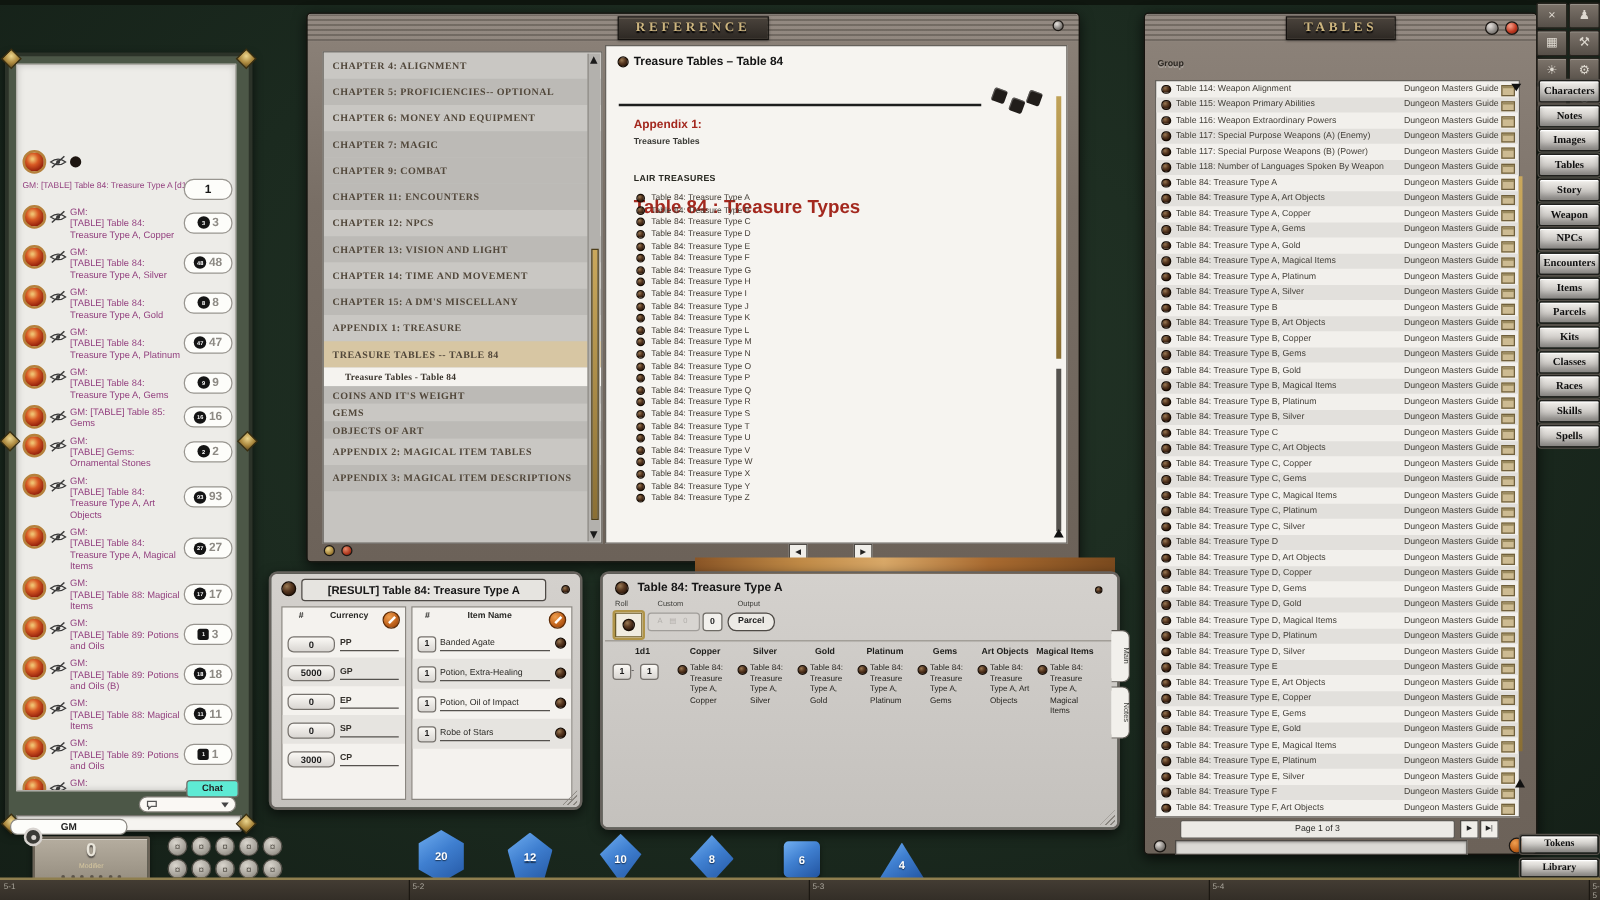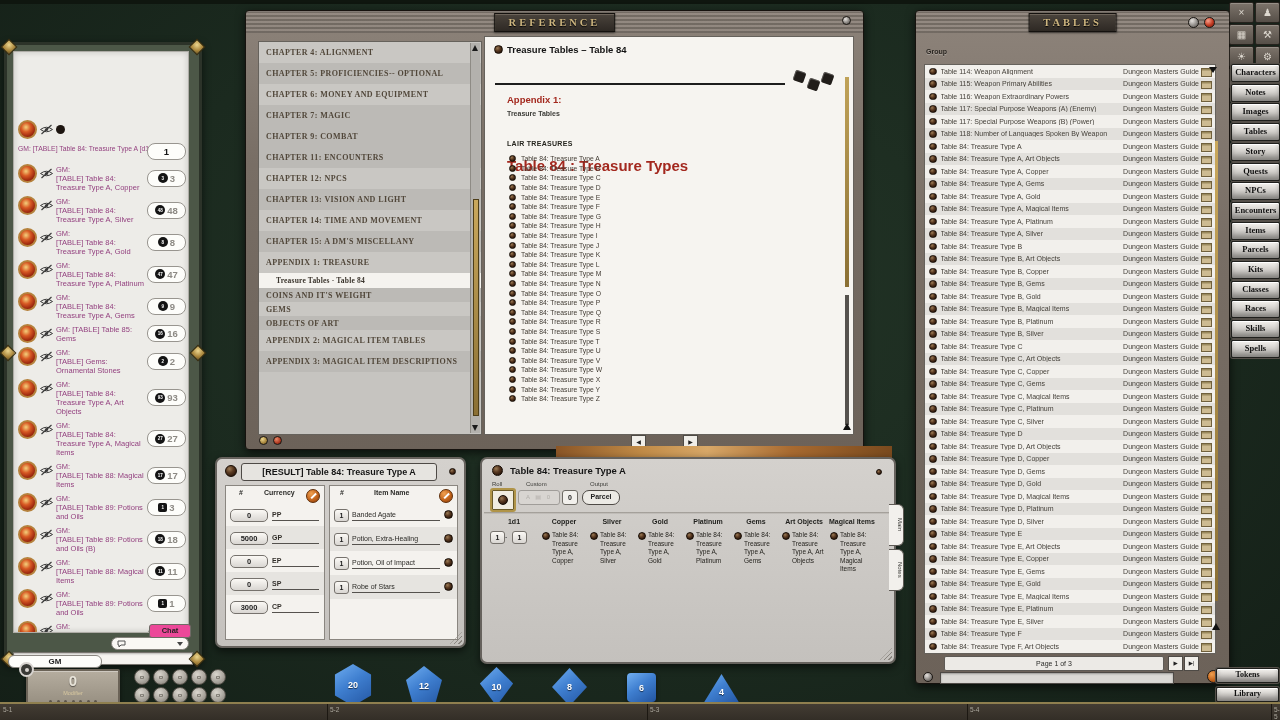--- a/index.html
+++ b/index.html
@@ -38,21 +38,21 @@
   .die{display:inline-flex;align-items:center;justify-content:center;width:10px;height:10px;
     background:#141414;color:#fff;font-size:4.5px;font-weight:bold;flex:none;}
   .die.round{border-radius:50%;}
   .die.square{border-radius:2px;width:9px;height:9px;}
   .b-num{font-size:9.5px;font-weight:bold;color:#8d8a84;}
   .b-bold{font-size:9.5px;font-weight:bold;color:#161616;}
   #chat-dd{left:104px;top:592px;width:78px;height:13px;background:#faf8f4;border:1px solid #84817b;
     border-radius:7px;display:flex;align-items:center;padding:0 5px;box-sizing:border-box;justify-content:space-between;}
   #chat-entry{left:6px;top:607px;width:180px;height:13px;background:#f6f4f0;border:1px solid #76736d;
     box-sizing:border-box;box-shadow:inset 0 1px 2px rgba(0,0,0,.25);}
-  #chat-tab2{right:8px;top:579px;width:40px;height:12px;background:#ec4899;border:1px solid #6e6b65;
+  #chat-tab2{right:8px;top:579px;width:40px;height:12px;background:#5eead4;border:1px solid #6e6b65;
     border-radius:3px;font-size:7.5px;font-weight:bold;color:#222;text-align:center;line-height:12px;z-index:2;}
   #gm-pill{left:8px;top:655px;width:92px;height:11px;background:#fdfdfa;border:1px solid #8a8781;
     border-radius:6px;font-size:8px;font-weight:bold;color:#222;text-align:center;line-height:11px;z-index:2;}
   
   .stone{background:linear-gradient(180deg,#8d837a 0%,#786e65 35%,#6c6259 100%);
     border:1px solid #16120e;border-radius:4px;box-shadow:0 3px 10px rgba(0,0,0,.65), inset 0 1px 0 rgba(255,255,255,.15);}
   .stone::before{content:"";position:absolute;left:0;right:0;top:0;height:22px;
     background:repeating-linear-gradient(180deg, rgba(0,0,0,.18) 0 2px, rgba(255,255,255,.06) 2px 4px);
     border-radius:4px 4px 0 0;pointer-events:none;}
   .plate{position:absolute;top:2px;left:50%;transform:translateX(-50%);height:17px;padding:0 14px;
@@ -485,20 +485,21 @@
           <div class="chap alt">CHAPTER 5: PROFICIENCIES-- OPTIONAL</div>
           <div class="chap">CHAPTER 6: MONEY AND EQUIPMENT</div>
           <div class="chap alt">CHAPTER 7: MAGIC</div>
           <div class="chap alt">CHAPTER 9: COMBAT</div>
           <div class="chap alt">CHAPTER 11: ENCOUNTERS</div>
           <div class="chap">CHAPTER 12: NPCS</div>
           <div class="chap alt">CHAPTER 13: VISION AND LIGHT</div>
           <div class="chap">CHAPTER 14: TIME AND MOVEMENT</div>
           <div class="chap alt">CHAPTER 15: A DM'S MISCELLANY</div>
           <div class="chap">APPENDIX 1: TREASURE</div>
+          <div class="chap sel">TREASURE TABLES -- TABLE 84</div>
           <div class="chap sub">Treasure Tables - Table 84</div>
           <div class="chap alt compact">COINS AND IT'S WEIGHT</div>
           <div class="chap compact">GEMS</div>
           <div class="chap alt compact">OBJECTS OF ART</div>
           <div class="chap">APPENDIX 2: MAGICAL ITEM TABLES</div>
           <div class="chap alt">APPENDIX 3: MAGICAL ITEM DESCRIPTIONS</div>
         </div>
       <div id="chap-scroll">
         <span class="up"></span>
         <span class="thumb"></span>
@@ -990,21 +991,21 @@
       <div class="sico">⚙</div>
       <div class="sico" style="font-size:7px;">+/−</div>
       <div class="sico">◉</div>
     </div>
   <div id="sidebar-buttons">
       <div class="sbtn abs" style="top:64px">Characters</div>
       <div class="sbtn abs" style="top:83.7px">Notes</div>
       <div class="sbtn abs" style="top:103.4px">Images</div>
       <div class="sbtn abs" style="top:123.1px">Tables</div>
       <div class="sbtn abs" style="top:142.8px">Story</div>
-      <div class="sbtn abs" style="top:162.5px">Quests</div>
+      <div class="sbtn abs" style="top:162.5px">Weapon</div>
       <div class="sbtn abs" style="top:182.2px">NPCs</div>
       <div class="sbtn abs" style="top:201.9px">Encounters</div>
       <div class="sbtn abs" style="top:221.6px">Items</div>
       <div class="sbtn abs" style="top:241.29999999999998px">Parcels</div>
       <div class="sbtn abs" style="top:261px">Kits</div>
       <div class="sbtn abs" style="top:280.7px">Classes</div>
       <div class="sbtn abs" style="top:300.4px">Races</div>
       <div class="sbtn abs" style="top:320.09999999999997px">Skills</div>
       <div class="sbtn abs" style="top:339.8px">Spells</div>
       <div class="sbtn small abs" style="top:668px">Tokens</div>

